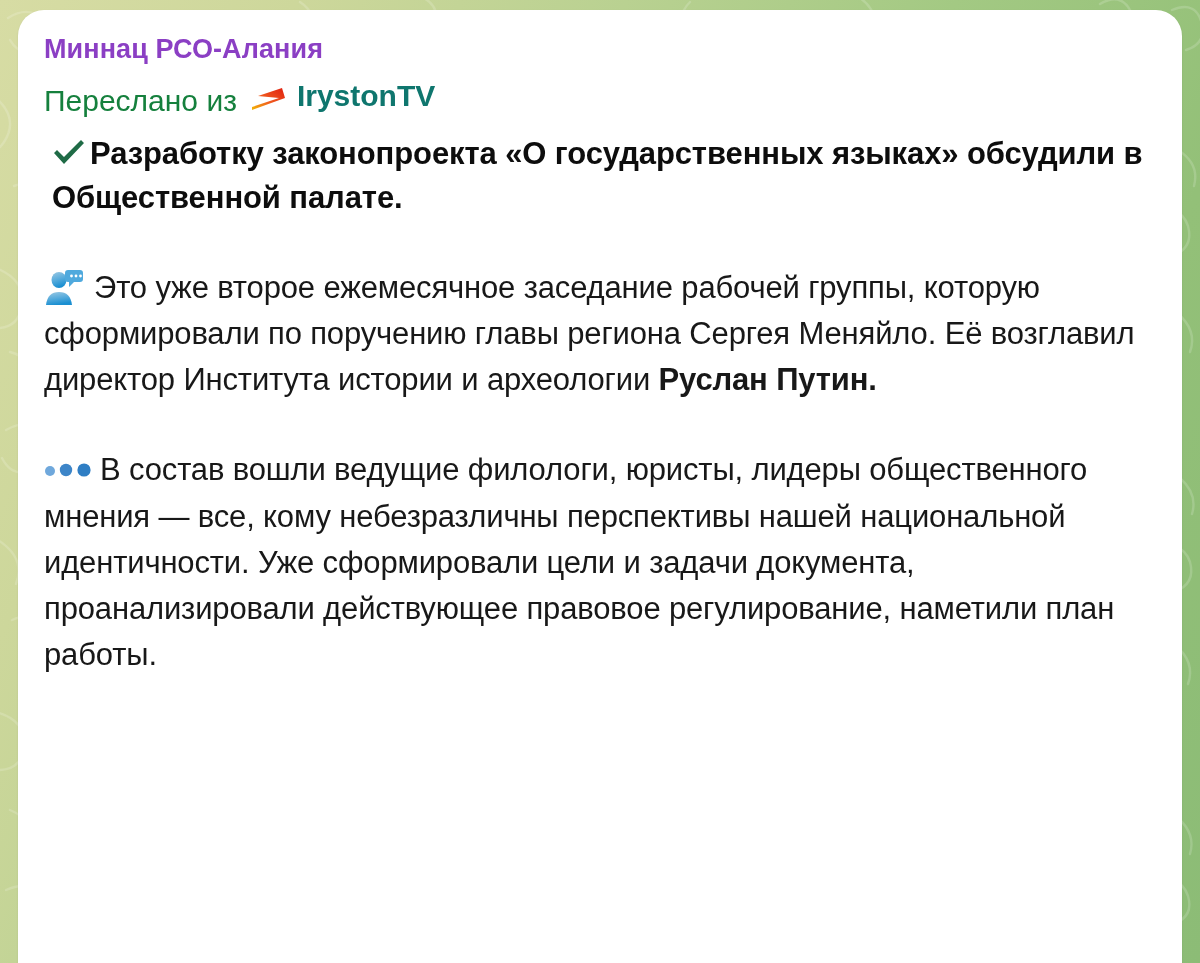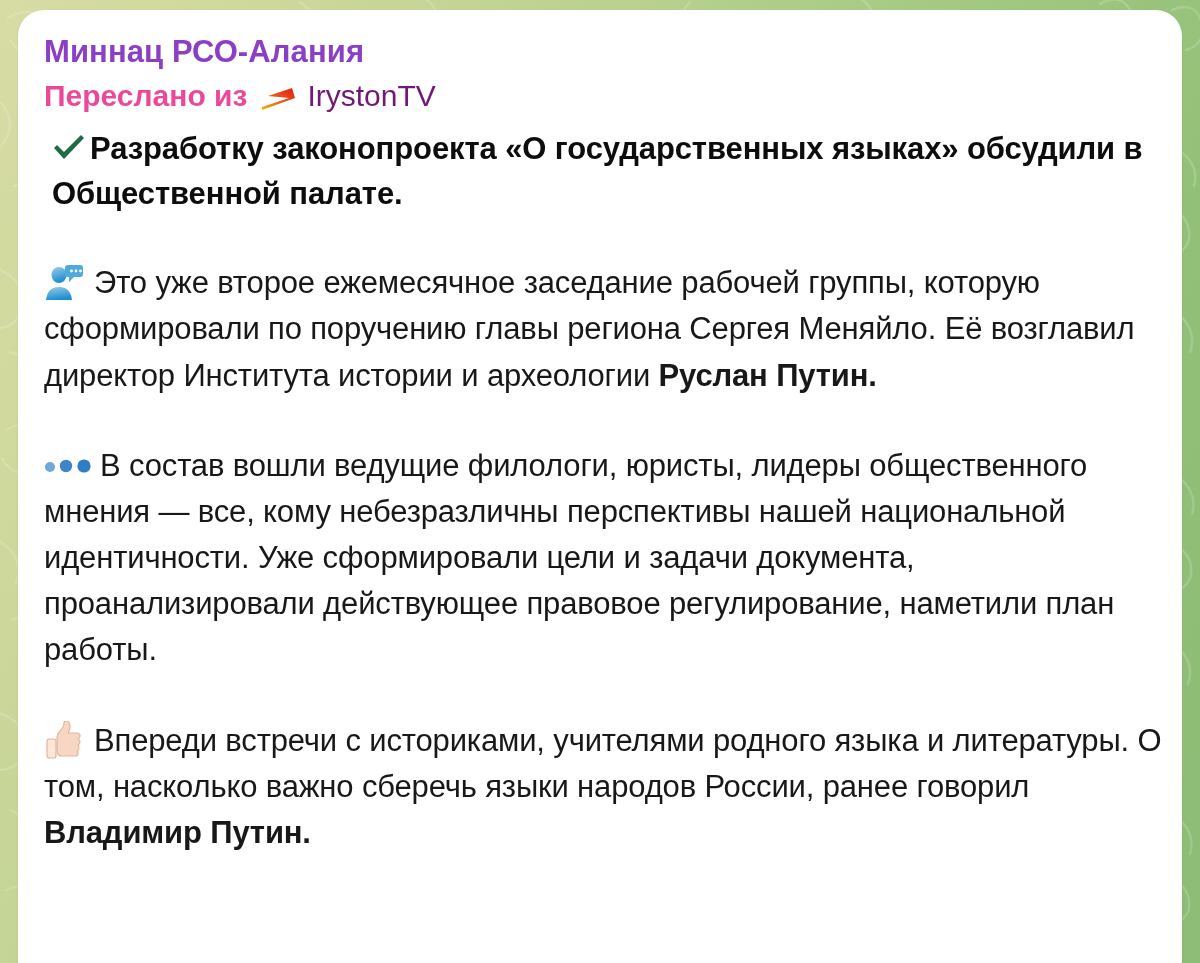--- a/index.html
+++ b/index.html
@@ -49,52 +49,53 @@
     box-sizing: border-box;
   }
 
   .msg-inner {
     width: 1124px;
   }
 
   
   .channel-title {
     color: #8b3fc4;
-    font-size: 31px;
+    font-size: 27px;
     font-weight: 700;
     line-height: 1.32;
     letter-spacing: .1px;
     margin: 0 0 2px 0;
     white-space: nowrap;
   }
   .forward-line {
     display: flex;
     align-items: center;
     gap: 0;
     font-size: 30px;
     line-height: 1.4;
     margin: 0 0 10px 0;
     white-space: nowrap;
   }
   .forward-label {
-    color: #ec4899;
-    font-weight: 700;
+    color: #15803d;
+    font-weight: 400;
+    margin-top: 10px;
   }
   .fwd-icon {
     display: inline-block;
     width: 38px;
     height: 30px;
     margin: 0 10px 0 12px;
     flex: 0 0 auto;
     position: relative;
     top: 2px;
   }
   .fwd-source {
-    color: #701a75;
-    font-weight: 400;
+    color: #0f766e;
+    font-weight: 700;
   }
 
   
   .headline {
     font-size: 31px;
     font-weight: 700;
     color: #0d0d0d;
     line-height: 1.44;
     margin: 8px;
     letter-spacing: -.1px;
@@ -219,23 +220,15 @@
     <p class="para">
       <span class="emoji e-dots">
         <svg viewBox="0 0 48 16" aria-hidden="true">
           <circle cx="6" cy="9" r="5" fill="#6fa8dc"></circle>
           <circle cx="22" cy="8" r="6.2" fill="#3d85c8"></circle>
           <circle cx="40" cy="8" r="6.6" fill="#2f7ec4"></circle>
         </svg>
       </span><span>В состав вошли ведущие филологи, юристы, лидеры общественного мнения — все, кому небезразличны перспективы нашей национальной идентичности. Уже сформировали цели и задачи документа, проанализировали действующее правовое регулирование, наметили план работы.</span>
     </p>
 
-    <p class="para">
-      <span class="emoji e-thumb">
-        <svg viewBox="0 0 40 40" aria-hidden="true">
-          <path d="M13 17 q0 -4 3 -7 q4 -4 4 -8 q0 -2 2 -2 q4 0 4 6 q0 3 -2 6 h9 q3 0 3 3 q0 2 -2 3 q2 1 2 3 q0 2 -2 3 q1 1 1 3 q0 2 -2 3 q1 1 1 2.5 q0 2.5 -3 2.5 H18 q-5 0 -5 -5 Z" fill="#f7d7c4" stroke="#e0b79d" stroke-width="1.2" stroke-linejoin="round"></path>
-          <rect x="3" y="18" width="9" height="19" rx="2.6" fill="#fbe6d8" stroke="#e0b79d" stroke-width="1.2"></rect>
-        </svg>
-      </span><span>Впереди встречи с историками, учителями родного языка и литературы. О том, насколько важно сберечь языки народов России, ранее говорил </span><b>Владимир Путин.</b>
-    </p>
 
   </div>
 </div>
 
 </body></html>

